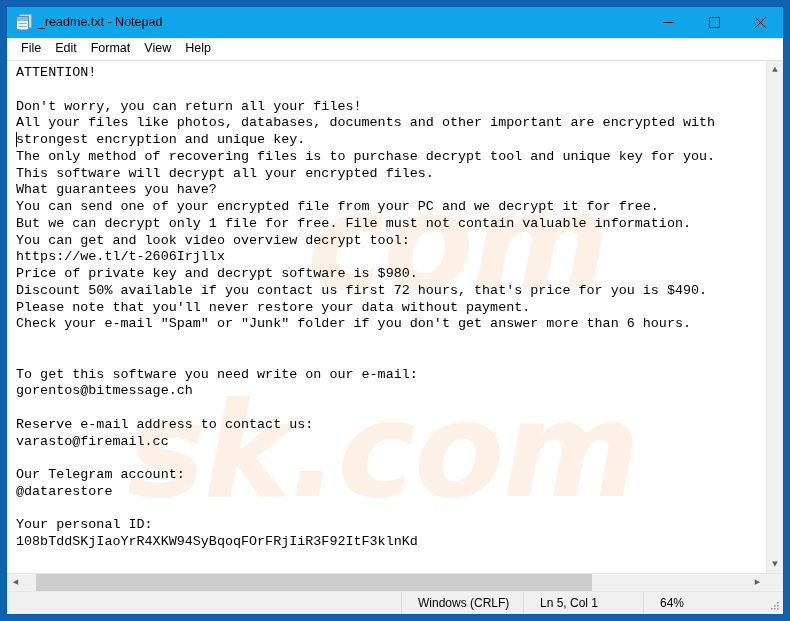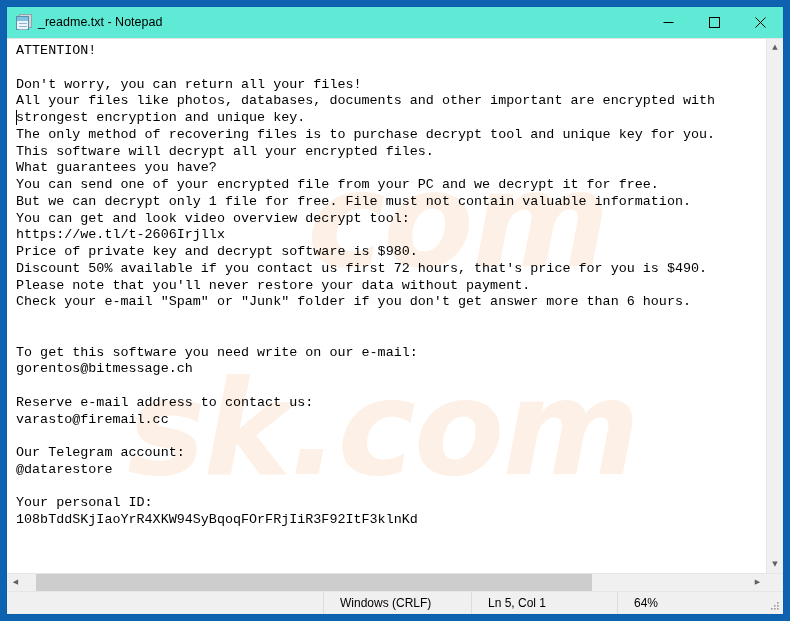--- a/index.html
+++ b/index.html
@@ -31,21 +31,21 @@
     border: 1px solid #0b5cab;
     box-sizing: border-box;
     display: flex;
     flex-direction: column;
   }
 
   
   #titlebar {
     height: 31px;
     min-height: 31px;
-    background: #5eead4;
+    background: #0ea5e9;
     display: flex;
     align-items: center;
     position: relative;
     box-sizing: border-box;
   }
 
   #title-left {
     display: flex;
     align-items: center;
     padding-left: 9px;
@@ -262,21 +262,20 @@
   #statusbar {
     height: 23px;
     min-height: 23px;
     background: #f0f0f0;
     border-top: 1px solid #e6e6e6;
     display: flex;
     align-items: stretch;
     justify-content: flex-end;
     box-sizing: border-box;
     position: relative;
-    gap: 26px;
   }
   .status-cell {
     border-left: 1px solid #dcdcdc;
     display: flex;
     align-items: center;
     font-size: 12px;
     color: #000000;
     padding-left: 16px;
     box-sizing: border-box;
     white-space: nowrap;
@@ -322,20 +321,27 @@
         </div>
         <div class="wc">
           <svg width="11" height="11" viewBox="0 0 11 11">
             <line x1="0.5" y1="0.5" x2="10.5" y2="10.5" stroke="#000" stroke-width="1"></line>
             <line x1="10.5" y1="0.5" x2="0.5" y2="10.5" stroke="#000" stroke-width="1"></line>
           </svg>
         </div>
       </div>
     </div>
 
+    <div id="menubar">
+      <div class="menu-item">File</div>
+      <div class="menu-item">Edit</div>
+      <div class="menu-item">Format</div>
+      <div class="menu-item">View</div>
+      <div class="menu-item">Help</div>
+    </div>
 
     <div id="editor-area">
 
       <div id="text-wrap">
         <div id="watermark">
           <div class="wm-text" id="wm1">com</div>
           <div class="wm-text" id="wm2">sk.com</div>
         </div>
         <div id="text-content">ATTENTION!
 

